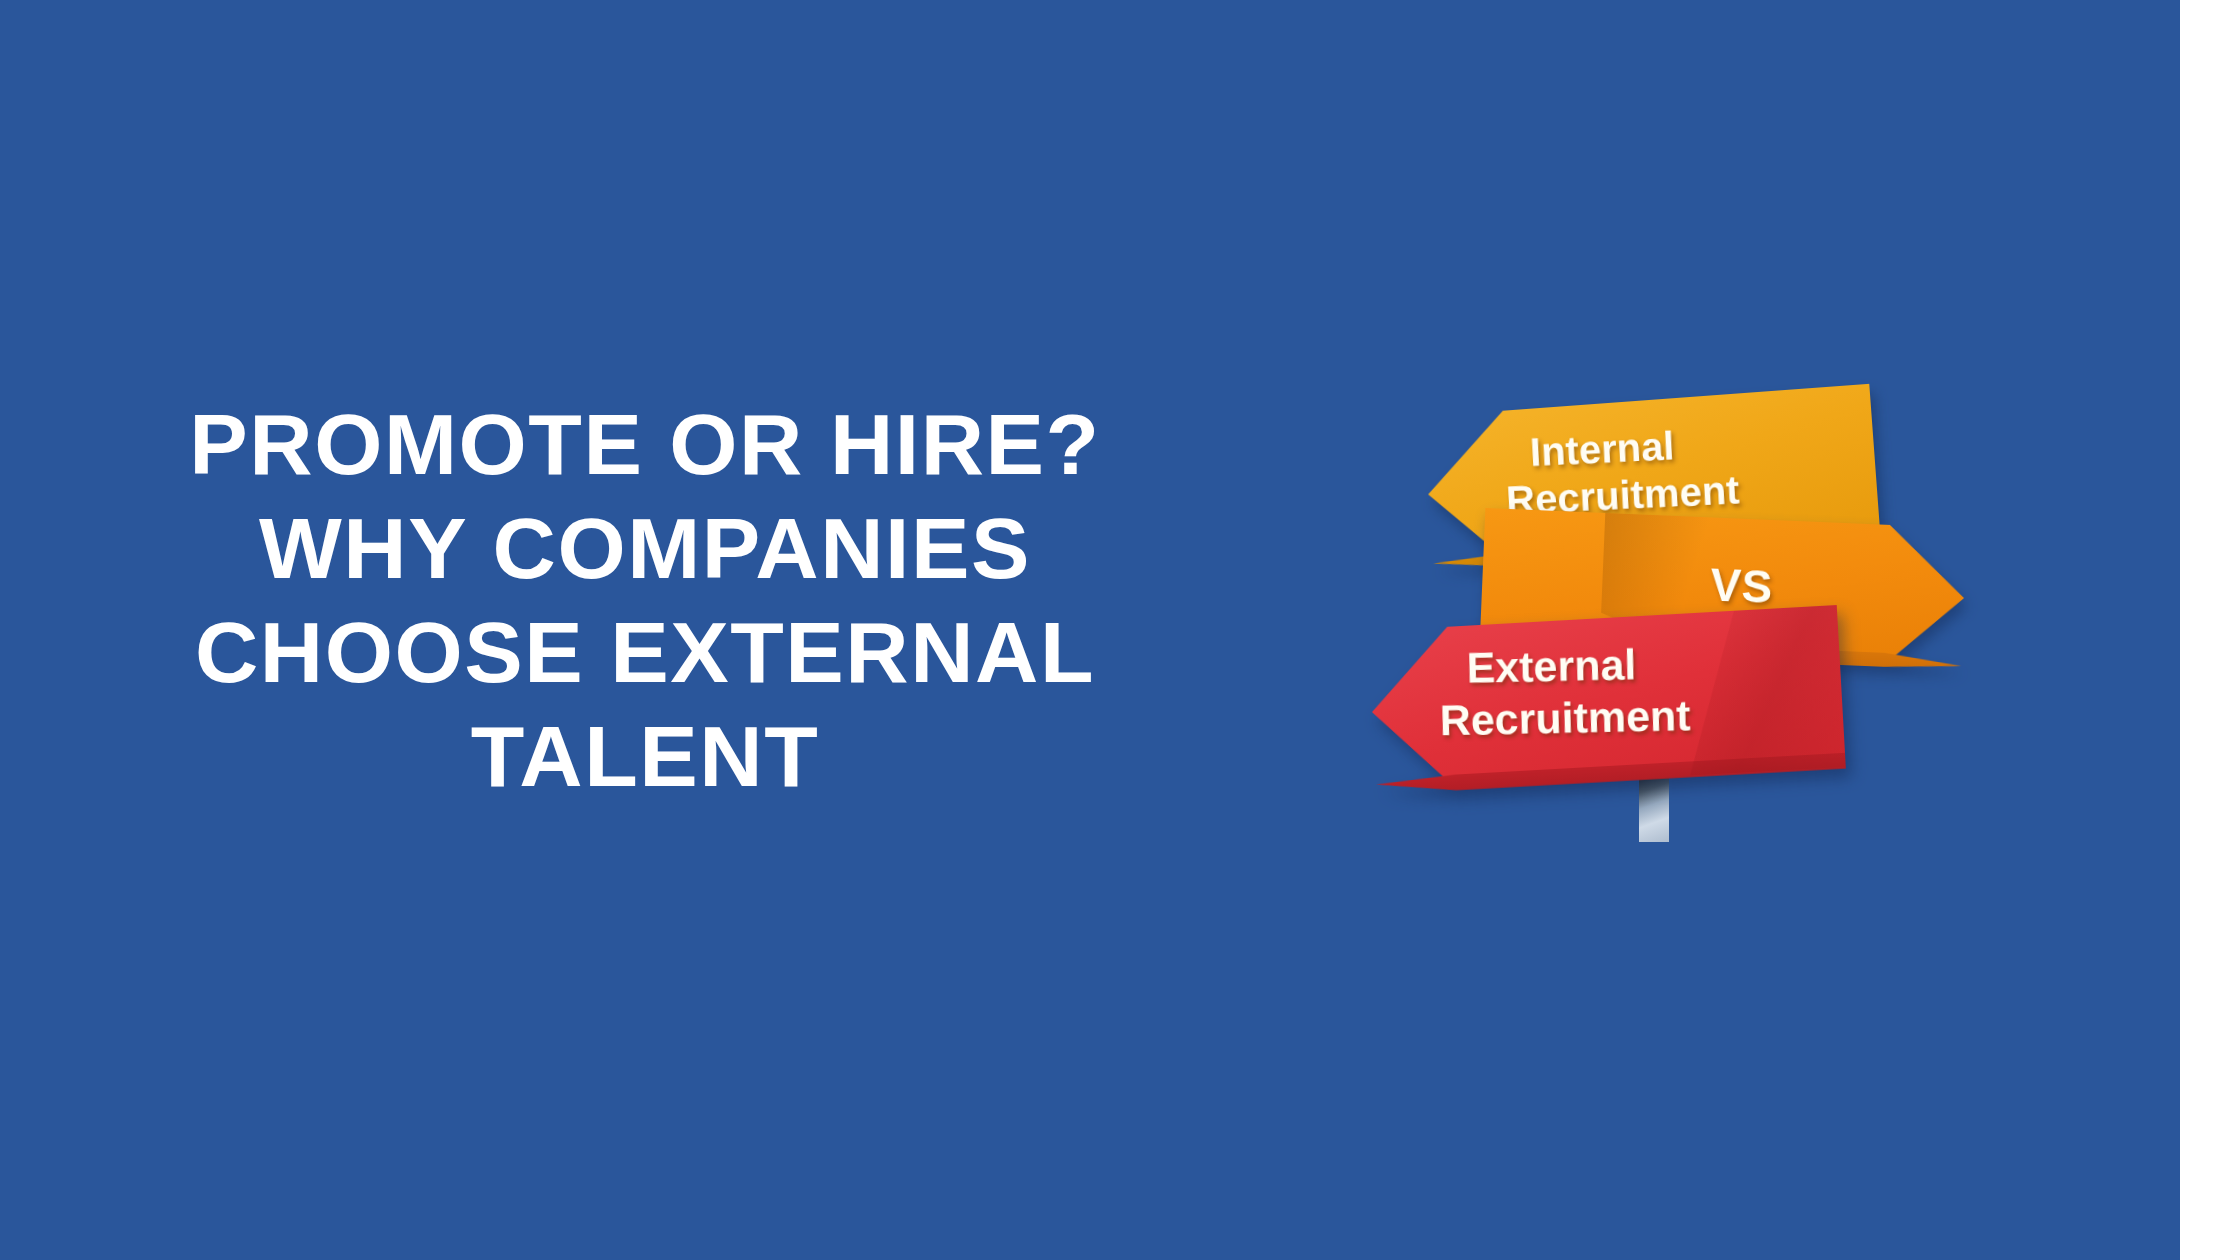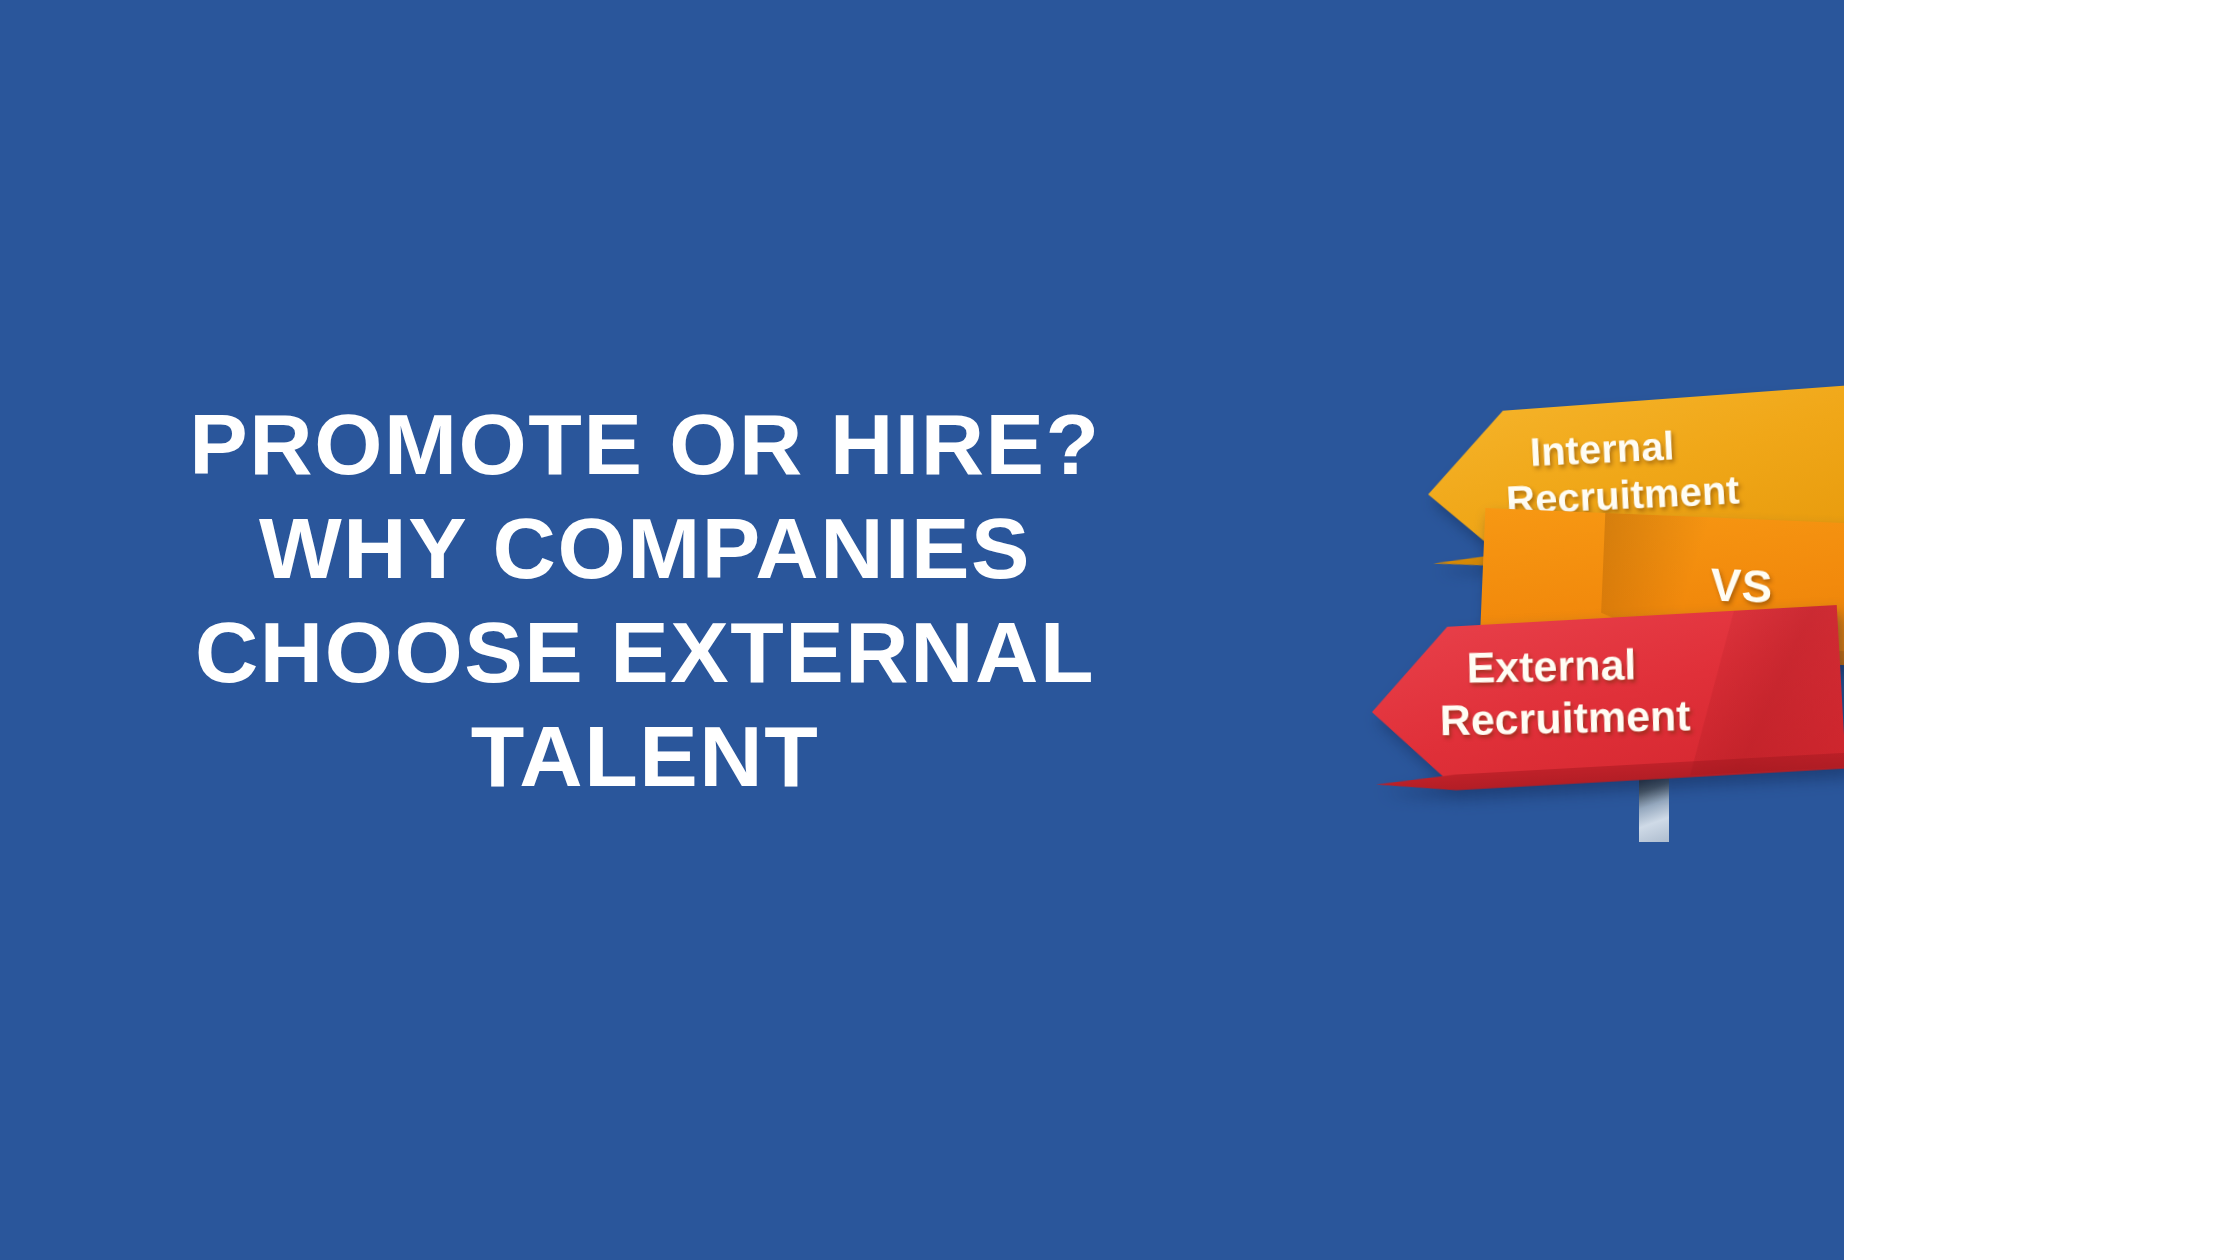--- a/index.html
+++ b/index.html
@@ -10,21 +10,21 @@
   body {
     width: 2240px;
     height: 1260px;
     overflow: hidden;
     font-family: "Liberation Sans", sans-serif;
   }
 
   
   #slide {
     position: relative;
-    width: 1844px;
+    width: 2180px;
     height: 1260px;
     background: #2a569b;
     overflow: hidden;
   }
 
   
   #headline {
     position: absolute;
     left: 120px;
     top: 392px;

